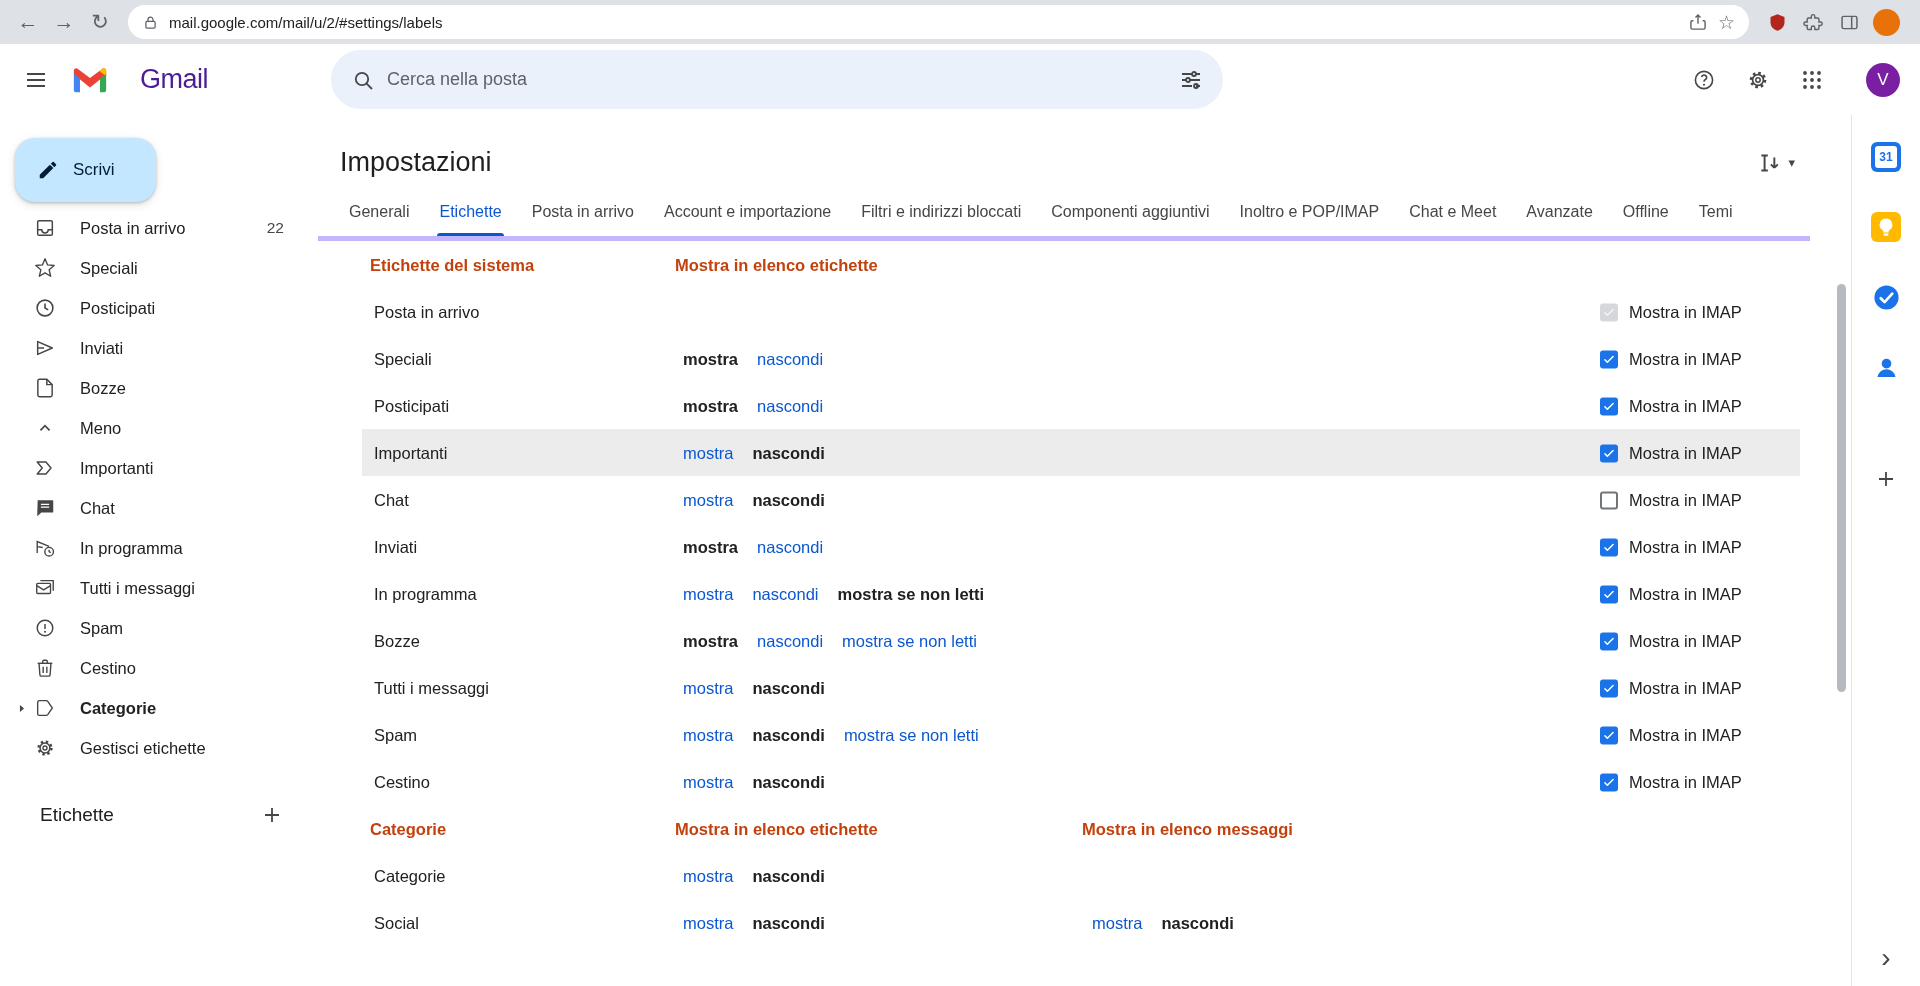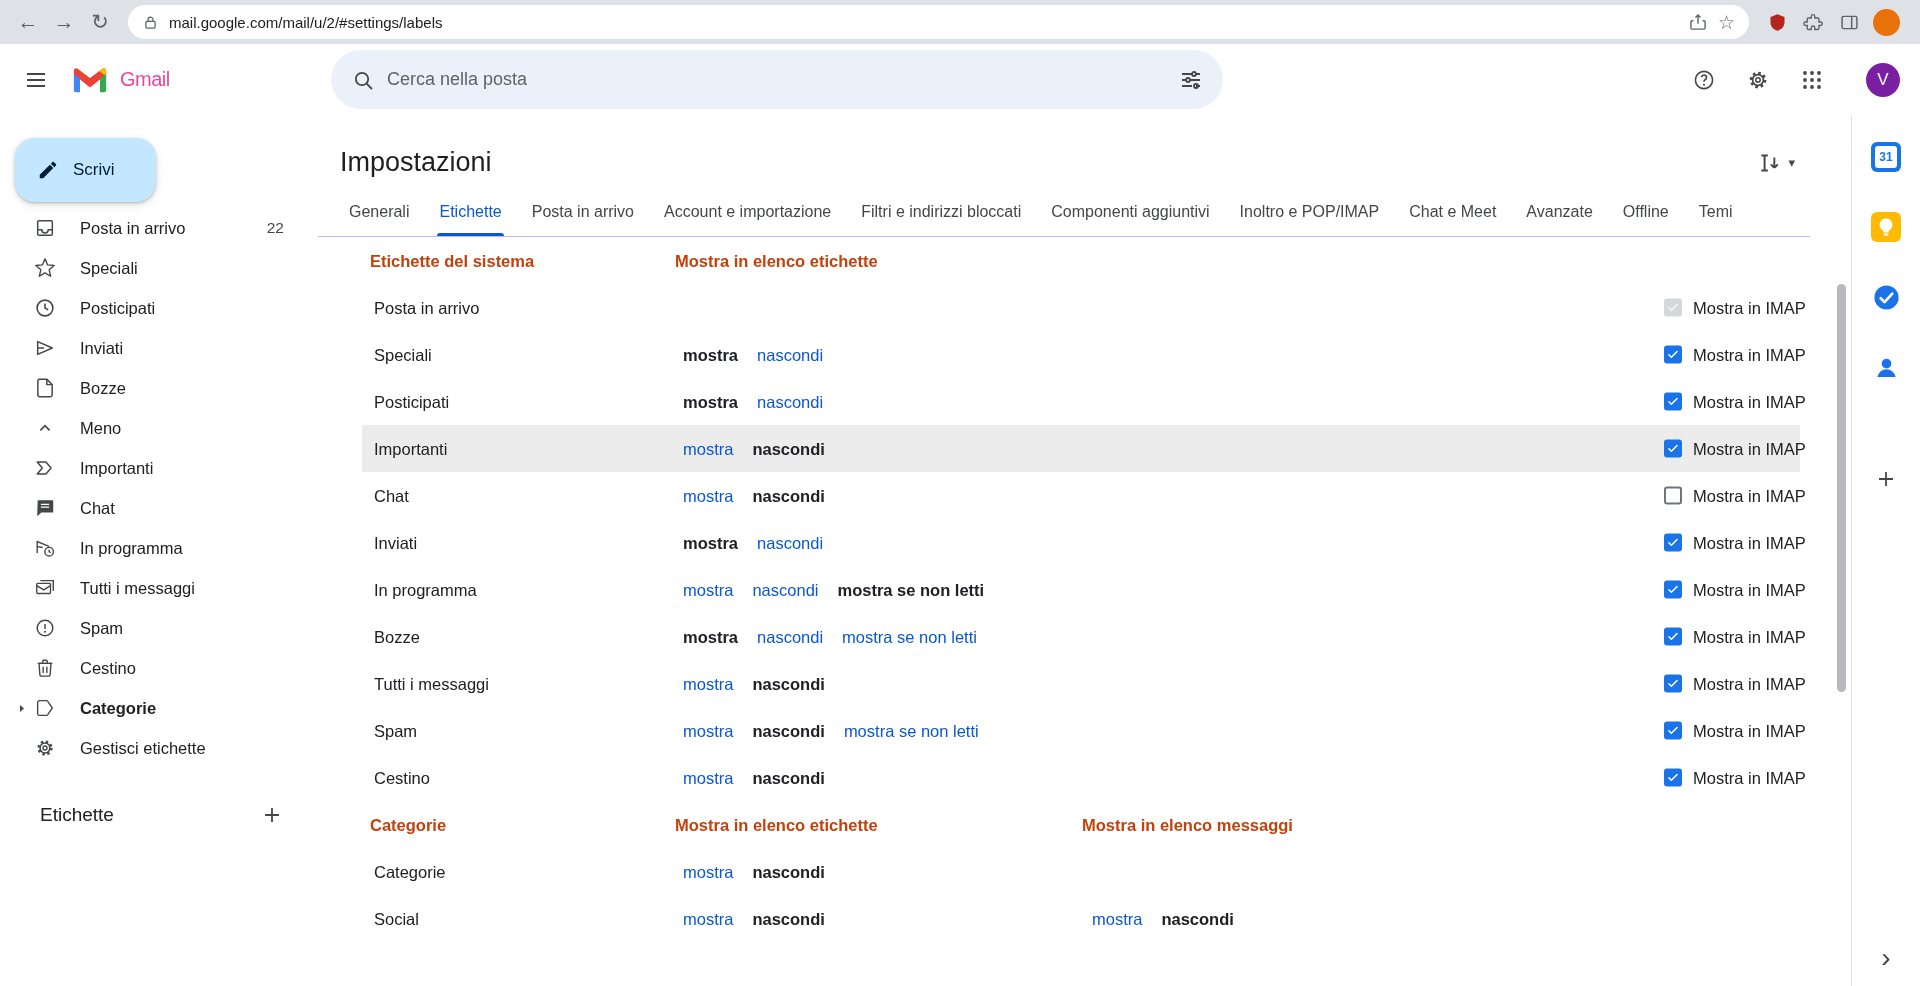--- a/index.html
+++ b/index.html
@@ -25,21 +25,21 @@
   .ext-ic { width: 36px; height: 36px; display: flex; align-items: center; justify-content: center; color: #5f6368; }
   .ext-ic svg { width: 21px; height: 21px; }
   .chrome-avatar { width: 27px; height: 27px; border-radius: 50%; background: #e8710a; margin: 0 10px 0 6px; }
 
   
   .gmail-header { height: 71px; background: #fff; display: flex; align-items: center; padding: 0 20px 0 12px; position: relative; }
   .icon-btn { width: 48px; height: 48px; border-radius: 50%; display: flex; align-items: center; justify-content: center; color: #444746; flex: none; }
   .icon-btn svg { width: 24px; height: 24px; }
   .logo { display: flex; align-items: center; gap: 10px; margin-left: 10px; }
   .logo-m svg { width: 40px; height: 31px; }
-  .logo-text { font-size: 20px; color: #ec4899; letter-spacing: -0.5px; }
+  .logo-text { font-size: 27px; color: #4c1d95; letter-spacing: -0.5px; margin-left: 20px; }
   .search-bar { position: absolute; left: 331px; top: 6px; width: 892px; height: 59px; background: #eaf1fb; border-radius: 30px; display: flex; align-items: center; padding: 0 8px; }
   .search-input { flex: 1; border: none; background: transparent; outline: none; font-size: 18px; color: #202124; }
   .search-input::placeholder { color: #5f6368; }
   .header-right { margin-left: auto; display: flex; align-items: center; gap: 6px; }
   .account-avatar { width: 34px; height: 34px; border-radius: 50%; background: #7b1fa2; color: #fff; display: flex; align-items: center; justify-content: center; font-size: 17px; margin-left: 24px; }
 
   
   .app-body { display: flex; height: 871px; }
 
   
@@ -60,37 +60,37 @@
   .labels-list { margin-top: 8px; }
 
   
   .main { flex: 1; position: relative; height: 871px; overflow: hidden; }
   .main-top { height: 73px; display: flex; align-items: center; padding: 22px 56px 0 22px; }
   .main-top h1 { font-size: 27px; font-weight: 400; color: #1f1f1f; }
   .tools-btn { margin-left: auto; display: flex; align-items: center; gap: 5px; color: #444746; }
   .tools-btn svg { width: 26px; height: 26px; }
   .tools-caret { font-size: 13px; color: #444746; }
 
-  .tabs { display: flex; flex-wrap: wrap; width: 1492px; padding: 0 16px; border-bottom: 1px solid #c4b5fd; }
+  .tabs { display: flex; flex-wrap: wrap; width: 1492px; padding: 0 16px; border-bottom: 5px solid #c4b5fd; }
   .tab { height: 48px; display: flex; align-items: center; padding: 0 12px; margin: 0 3px; font-size: 16px; font-weight: 500; color: #444746; position: relative; cursor: pointer; white-space: nowrap; }
   .tab.active { color: #0b57d0; }
   .tab.active::after { content: ""; position: absolute; left: 10px; right: 10px; bottom: 0; height: 3px; background: #0b57d0; border-radius: 3px 3px 0 0; }
 
   .table { margin-left: 44px; width: 1438px; }
   .trow { height: 47px; position: relative; font-size: 16.5px; }
   .trow.hl { background: #ececec; }
   .cell { position: absolute; top: 50%; transform: translateY(-50%); white-space: nowrap; }
   .cell.name { left: 12px; }
   .thead .cell { font-weight: 700; color: #c2410c; }
   .thead .cell.name { left: 8px; }
   .cell.opts-h { left: 313px; }
   .cell.msg-h { left: 720px; }
   .cell.opts { left: 321px; display: flex; column-gap: 19px; }
   .cell.msg { left: 730px; display: flex; column-gap: 19px; }
-  .cell.imap { left: 1302px; display: flex; align-items: flex-start; gap: 11px; }
+  .cell.imap { left: 1238px; display: flex; align-items: flex-end; gap: 11px; }
   .opt.link { color: #0b57d0; cursor: pointer; }
   .opt.selected { color: #202124; font-weight: 700; }
   .cb { width: 18px; height: 18px; border-radius: 3px; flex: none; display: flex; align-items: center; justify-content: center; }
   .cb.checked { background: #1a73e8; }
   .cb.unchecked { background: #fff; border: 2px solid #70757a; }
   .cb.disabled-checked { background: #d5d7da; }
   .cb svg { width: 14px; height: 14px; }
   .cb svg path { fill: none; stroke: #fff; stroke-width: 2.6; stroke-linecap: round; stroke-linejoin: round; }
   .cb.disabled-checked svg path { stroke: #f4f5f6; }
   .imap-lb { color: #202124; }

